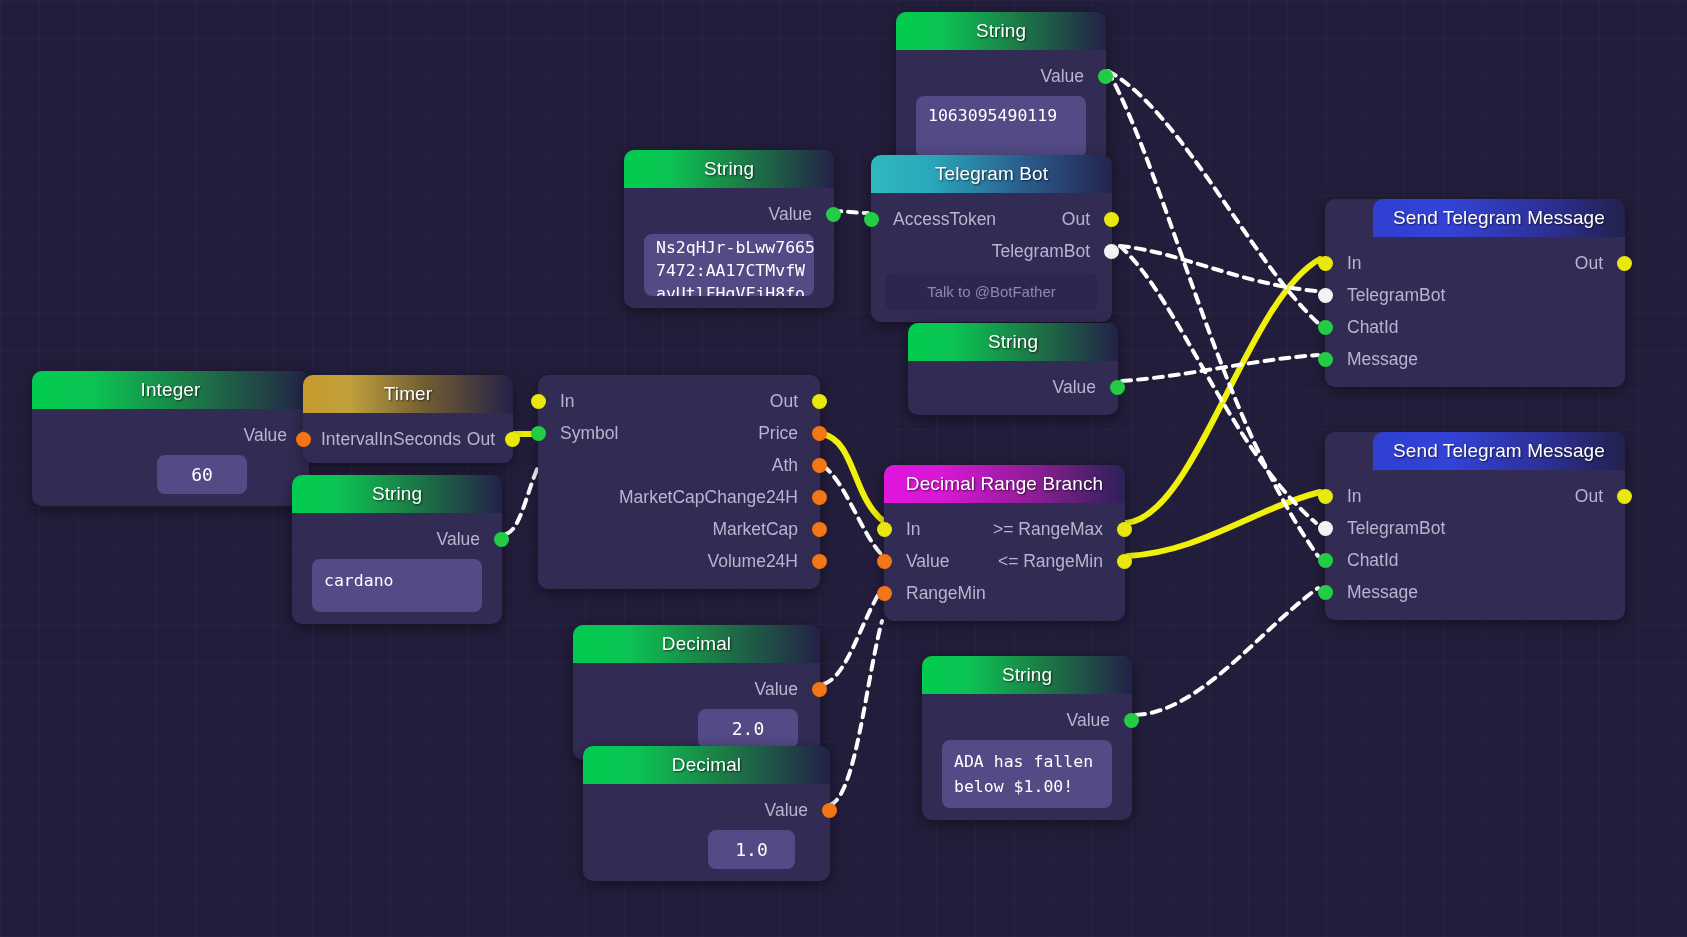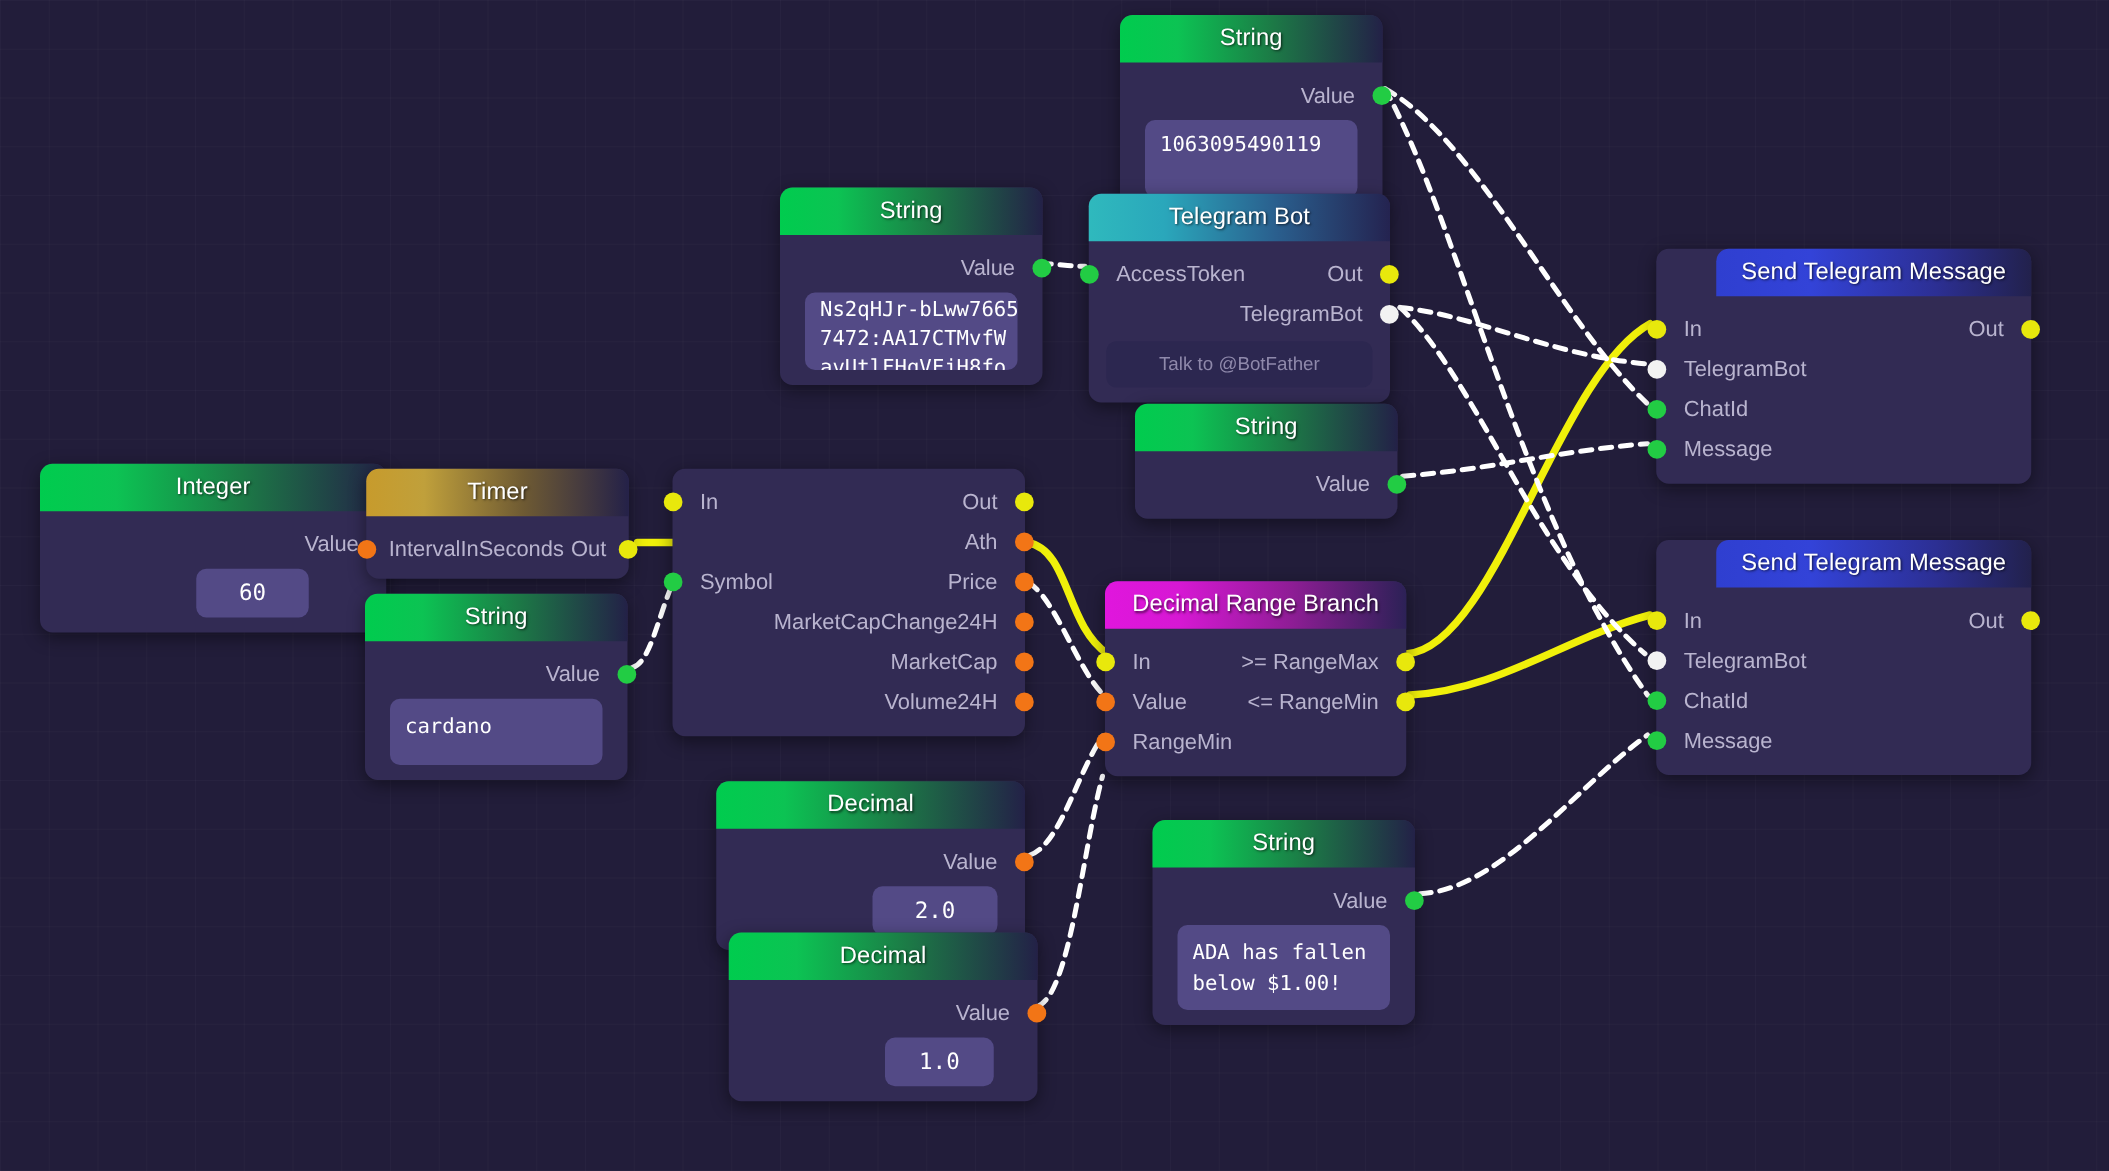--- a/index.html
+++ b/index.html
@@ -272,21 +272,21 @@
     <div class="node-header hdr-green">Integer</div>
     <div class="node-body">
       <div class="row">
         <span class="lbl-out">Value</span>
         <span class="port port-right p-orange" style="top:9px;"></span>
       </div>
       <div class="field field-center" style="margin-left:125px; margin-right:62px;">60</div>
     </div>
   </div>
 
-  <div class="node" style="left:293px; top:375px; width:210px;">
+  <div class="node" style="left:303px; top:375px; width:210px;">
     <div class="node-header hdr-gold">Timer</div>
     <div class="node-body" style="padding-bottom:8px;">
       <div class="row row-split">
         <span class="port port-left p-orange" style="top:9px;"></span>
         <span class="lbl-in" style="margin-left:18px;">IntervalInSeconds</span>
         <span class="lbl-out" style="margin-right:18px;">Out</span>
         <span class="port port-right p-yellow" style="top:9px;"></span>
       </div>
     </div>
   </div>
@@ -303,28 +303,28 @@
   </div>
 
   <div class="node" style="left:538px; top:375px; width:282px;">
     <div class="node-body">
       <div class="row row-split">
         <span class="port port-left p-yellow" style="top:9px;"></span>
         <span class="lbl-in">In</span>
         <span class="lbl-out">Out</span>
         <span class="port port-right p-yellow" style="top:9px;"></span>
       </div>
-      <div class="row">
-        <span class="lbl-out">Ath</span>
-        <span class="port port-right p-orange" style="top:9px;"></span>
-      </div>
       <div class="row row-split">
         <span class="port port-left p-green" style="top:9px;"></span>
         <span class="lbl-in">Symbol</span>
         <span class="lbl-out">Price</span>
+        <span class="port port-right p-orange" style="top:9px;"></span>
+      </div>
+      <div class="row">
+        <span class="lbl-out">Ath</span>
         <span class="port port-right p-orange" style="top:9px;"></span>
       </div>
       <div class="row">
         <span class="lbl-out">MarketCapChange24H</span>
         <span class="port port-right p-orange" style="top:9px;"></span>
       </div>
       <div class="row">
         <span class="lbl-out">MarketCap</span>
         <span class="port port-right p-orange" style="top:9px;"></span>
       </div>

